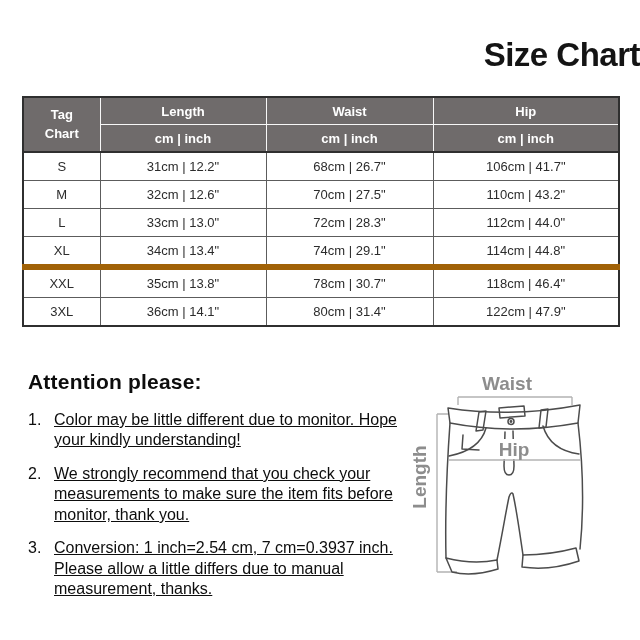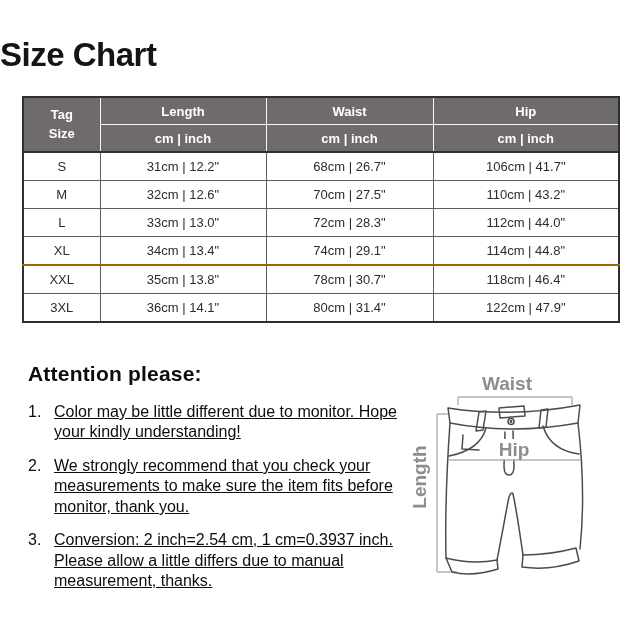--- a/index.html
+++ b/index.html
@@ -15,21 +15,21 @@
     position: relative;
     width: 640px;
     height: 640px;
     background: #ffffff;
   }
   .page-title {
     position: absolute;
     top: 36px;
     left: 0;
     width: 640px;
-    text-align: left;
+    text-align: right;
     font-size: 33px;
     font-weight: bold;
     color: #141414;
     letter-spacing: -0.5px;
   }
   
   table.size-table {
     position: absolute;
     left: 22px;
     top: 96px;
@@ -58,33 +58,33 @@
   table.size-table thead th.corner { border-bottom: 2px solid #2f2f2f; }
   table.size-table td {
     border: 1px solid #5c5c5c;
     text-align: center;
     font-size: 13px;
     color: #2c2c2c;
     padding: 0;
     height: 27px;
     background: #ffffff;
   }
-  table.size-table tr.thick-top td { border-top: 2px solid #a16207; }
+  table.size-table tr.thick-top td { border-top: 6px solid #a16207; }
   
   .attention {
     position: absolute;
     left: 28px;
     top: 362px;
     width: 392px;
     color: #0d0d0d;
   }
   .attention-heading {
     font-size: 21px;
     font-weight: bold;
-    margin: 0 0 16px 0;
+    margin: 8px 0 16px 0;
     letter-spacing: 0.2px;
   }
   .att-item {
     display: flex;
     align-items: flex-start;
     font-size: 16px;
     line-height: 1.28;
     margin-bottom: 13px;
   }
   .att-num { flex: 0 0 26px; }
@@ -115,21 +115,21 @@
     <colgroup>
       <col class="c-tag">
         <col class="c-length">
         <col class="c-waist">
         <col class="c-hip">
     </colgroup>
     <thead>
       <tr>
         <th class="corner" rowspan="2">
           <span style="display:block">Tag</span>
-          <span style="display:block">Size</span>
+          <span style="display:block">Chart</span>
         </th>
         <th>Length</th>
         <th>Waist</th>
         <th>Hip</th>
       </tr>
       <tr>
         <th>cm | inch</th>
         <th>cm | inch</th>
         <th>cm | inch</th>
       </tr>
@@ -179,21 +179,21 @@
     <div class="att-item">
       <span class="att-num">1.</span>
       <span class="att-text">Color may be little different due to monitor. Hope your kindly understanding!</span>
     </div>
     <div class="att-item">
       <span class="att-num">2.</span>
       <span class="att-text">We strongly recommend that you check your measurements to make sure the item fits before monitor, thank you.</span>
     </div>
     <div class="att-item">
       <span class="att-num">3.</span>
-      <span class="att-text">Conversion: 2 inch=2.54 cm, 1 cm=0.3937 inch. Please allow a little differs due to manual measurement, thanks.</span>
+      <span class="att-text">Conversion: 1 inch=2.54 cm, 7 cm=0.3937 inch. Please allow a little differs due to manual measurement, thanks.</span>
     </div>
   </div>
 
   <div class="diagram">
     <svg width="235" height="270" viewBox="0 0 235 270">
 
       <g stroke="#b3b3b3" stroke-width="1.4" fill="none">
         <path d="M58,32 L172,32 M58,32 L58,40 M172,32 L172,40"></path>
       </g>
       <g stroke="#b3b3b3" stroke-width="1.4" fill="none">

